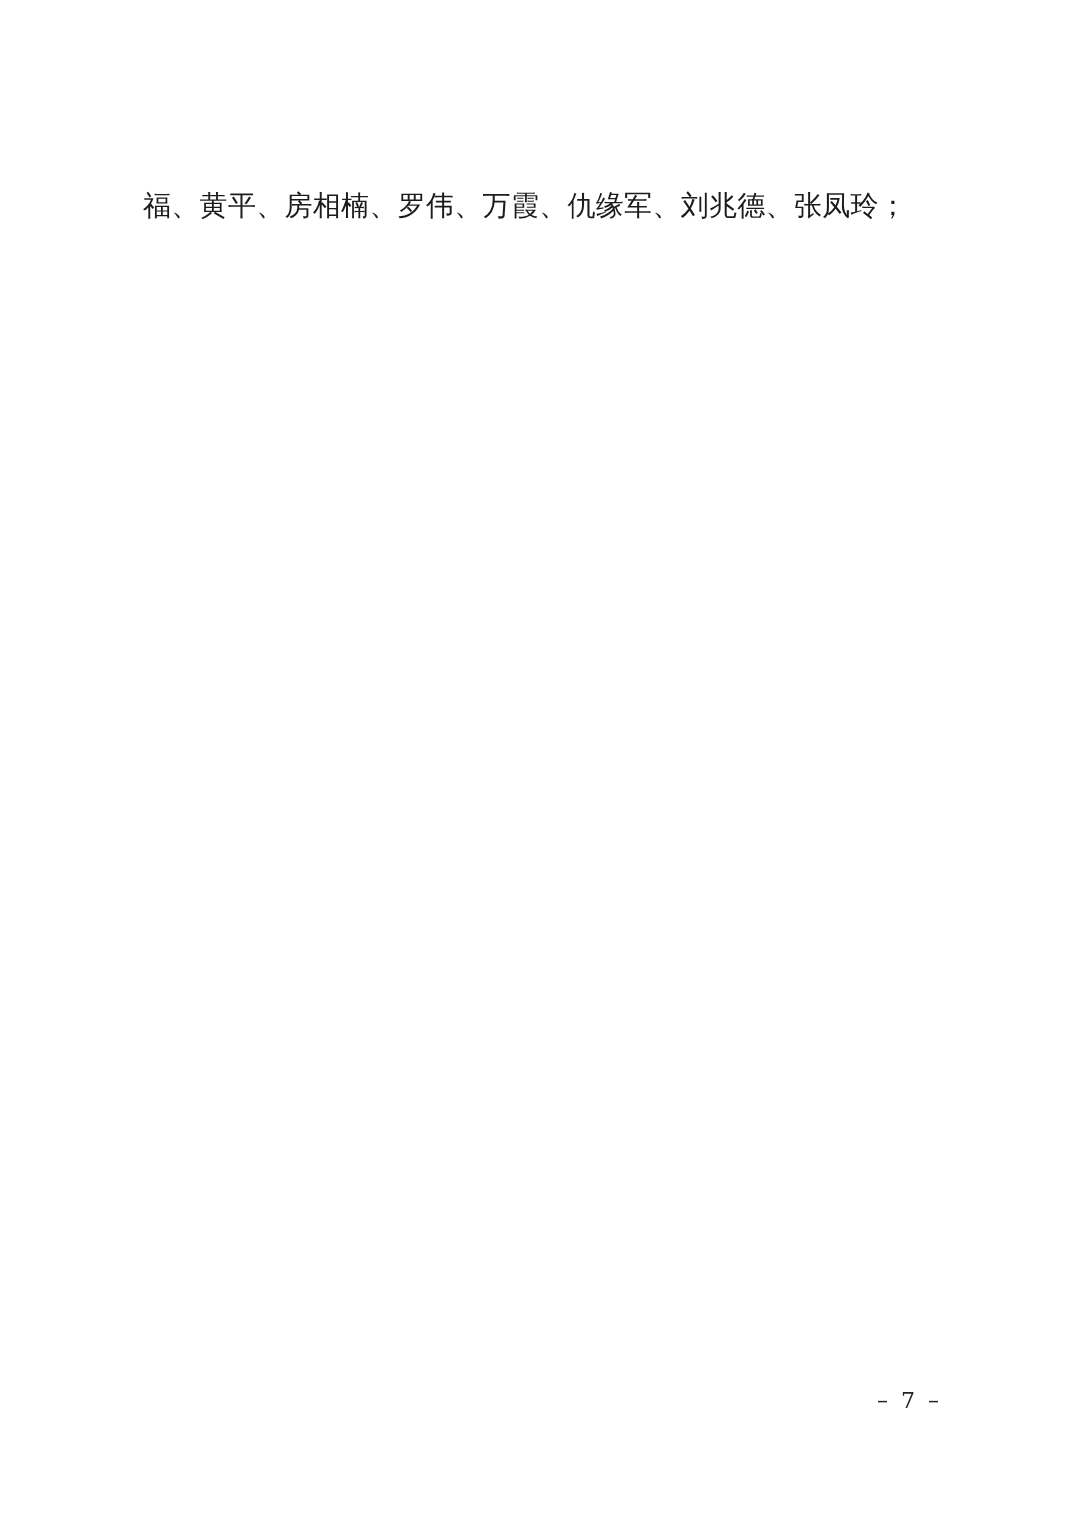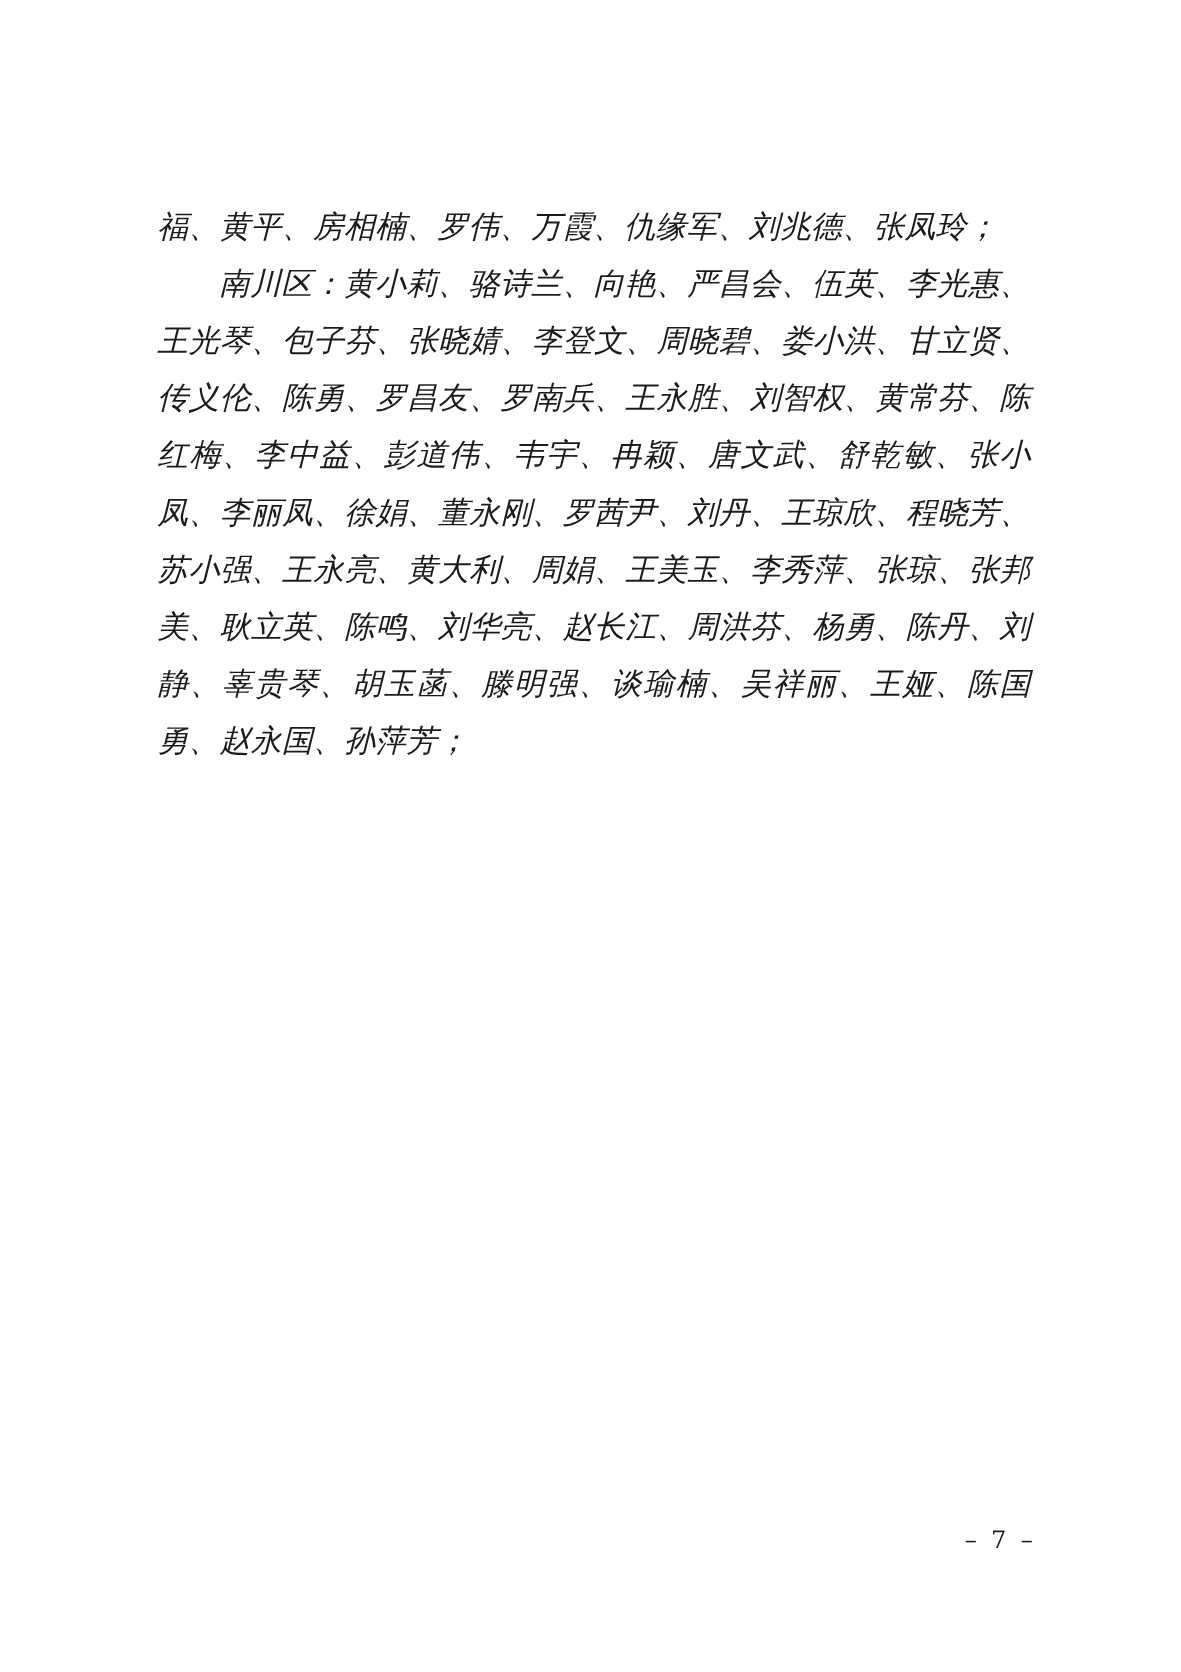--- a/index.html
+++ b/index.html
@@ -22,21 +22,20 @@
     left: 143px;
     top: 180px;
     width: 794px;
     font-size: 28px;
     line-height: 52px;
     letter-spacing: 0.3px;
     text-align: justify;
     text-justify: inter-ideograph;
     word-break: break-all;
     overflow-wrap: anywhere;
-    font-style: italic;
   }
   .content p {
     margin: 0;
     padding: 0;
   }
   .content p.indent {
     text-indent: 2em;
   }
   .page-number {
     position: absolute;
@@ -47,16 +46,15 @@
     color: #222222;
     font-family: "DejaVu Serif", "Liberation Serif", serif;
   }
 </style>
 </head>
 <body>
 
 <div class="page">
   <div class="content">
     <p>福、黄平、房相楠、罗伟、万霞、仇缘军、刘兆德、张凤玲；</p>
-    <p class="indent">南川区：黄小莉、骆诗兰、向艳、严昌会、伍英、李光惠、王光琴、包子芬、张晓婧、李登文、周晓碧、娄小洪、甘立贤、传义伦、陈勇、罗昌友、罗南兵、王永胜、刘智权、黄常芬、陈红梅、李中益、彭道伟、韦宇、冉颖、唐文武、舒乾敏、张小凤、李丽凤、徐娟、董永刚、罗茜尹、刘丹、王琼欣、程晓芳、苏小强、王永亮、黄大利、周娟、王美玉、李秀萍、张琼、张邦美、耿立英、陈鸣、刘华亮、赵长江、周洪芬、杨勇、陈丹、刘静、辜贵琴、胡玉菡、滕明强、谈瑜楠、吴祥丽、王娅、陈国勇、赵永国、孙萍芳；</p>
   </div>
   <div class="page-number">– 7 –</div>
 </div>
 
 </body></html>

